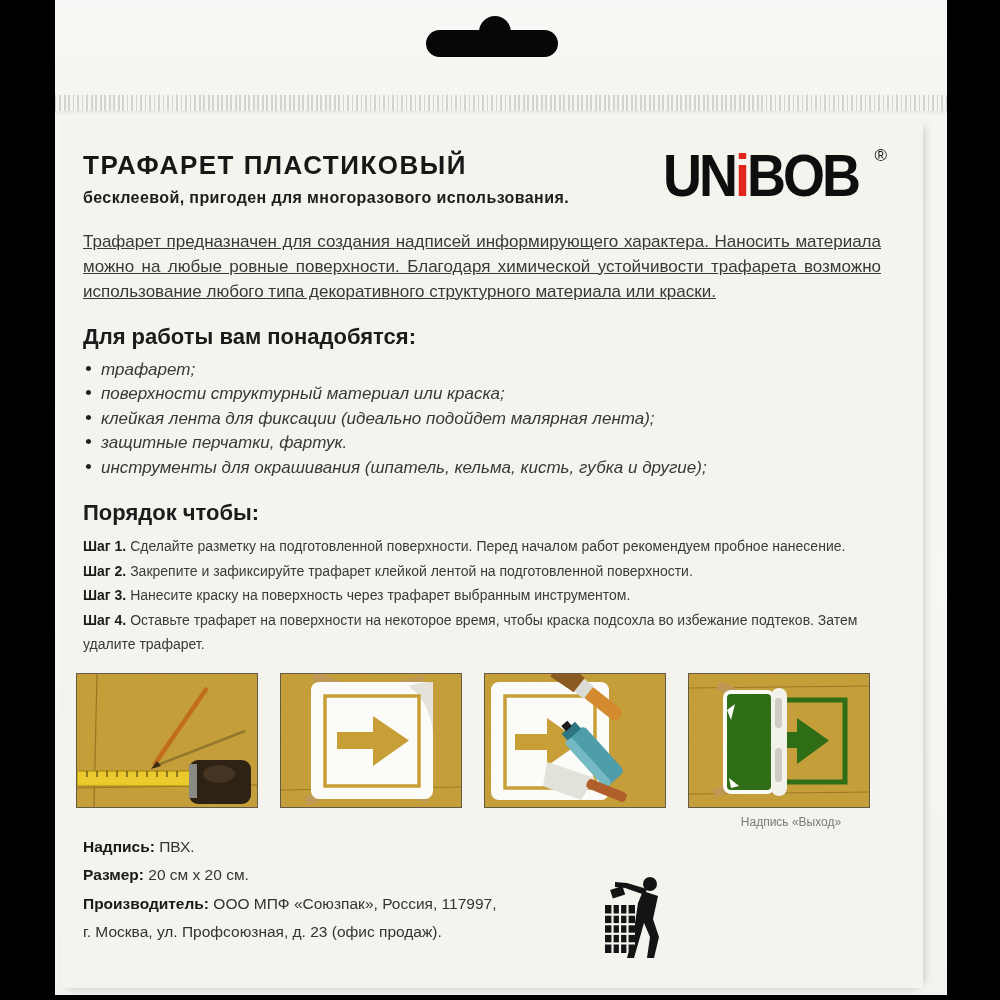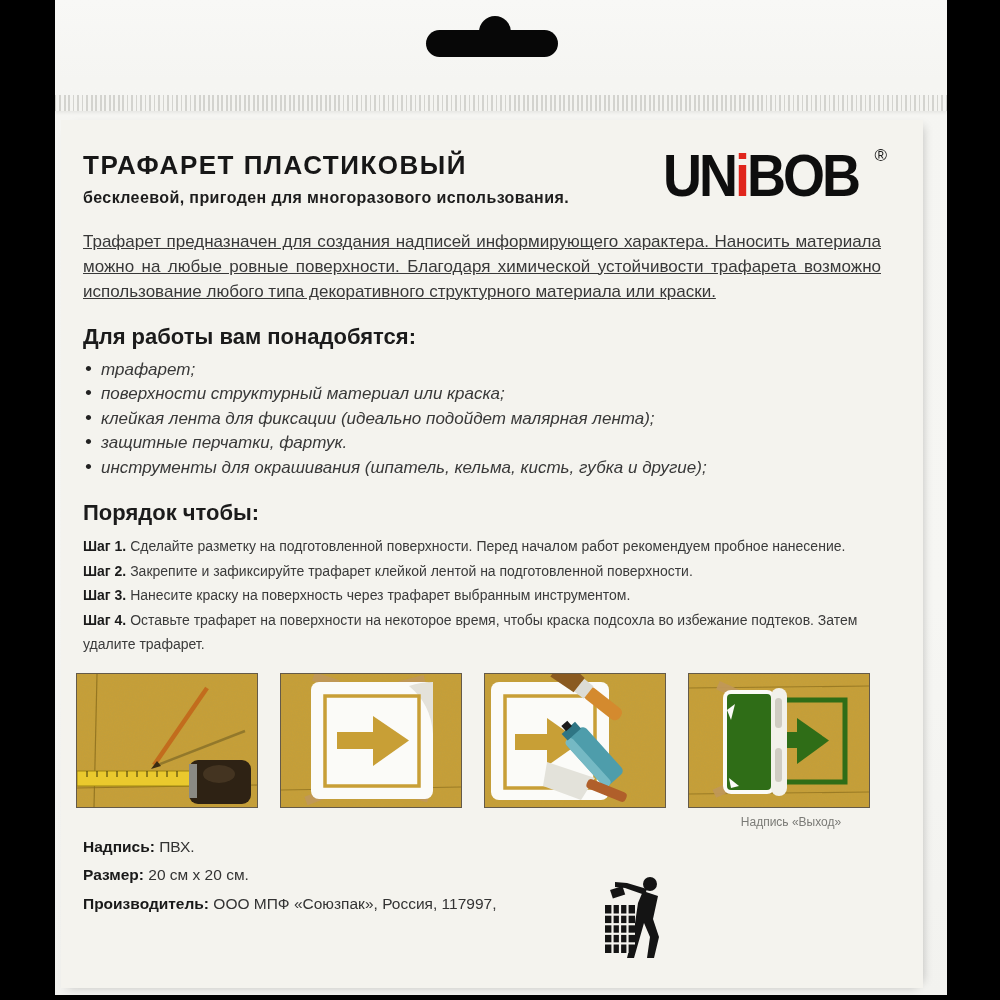--- a/index.html
+++ b/index.html
@@ -218,20 +218,21 @@
 
     <div class="caption-row">
       <div class="caption">Надпись «Выход»</div>
     </div>
 
     <div class="bottom">
       <div class="details">
         <p><b>Надпись:</b><span> ПВХ.</span></p>
         <p><b>Размер:</b><span> 20 см х 20 см.</span></p>
         <p><b>Производитель:</b><span> ООО МПФ «Союзпак», Россия, 117997,</span></p>
+        <p><b></b><span>г. Москва, ул. Профсоюзная, д. 23 (офис продаж).</span></p>
         <p><b></b></p>
 
       </div>
 
       <svg class="tidyman" viewBox="0 0 70 85">
         <g fill="#141414">
           <circle cx="49" cy="9" r="7"></circle>
           <polygon points="42,16 57,21 52,44 58,62 53,83 46,83 49,62 43,48 39,62 33,83 26,83 33,55 37,28"></polygon>
           <polygon points="44,20 24,13 14,12 14,7 26,8 46,14"></polygon>
           <rect x="10" y="13" width="13" height="9" transform="rotate(-18 16 17)"></rect>

